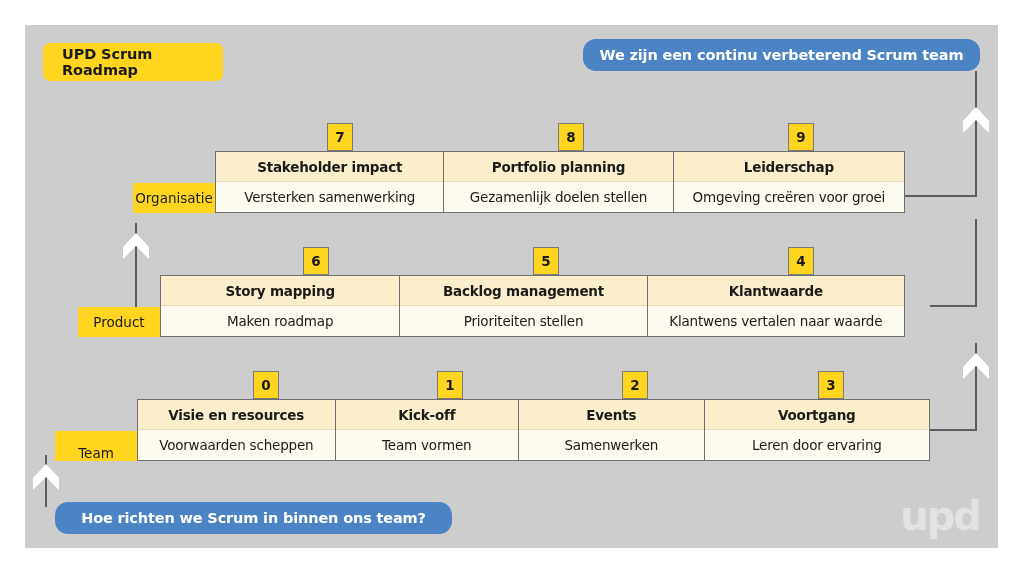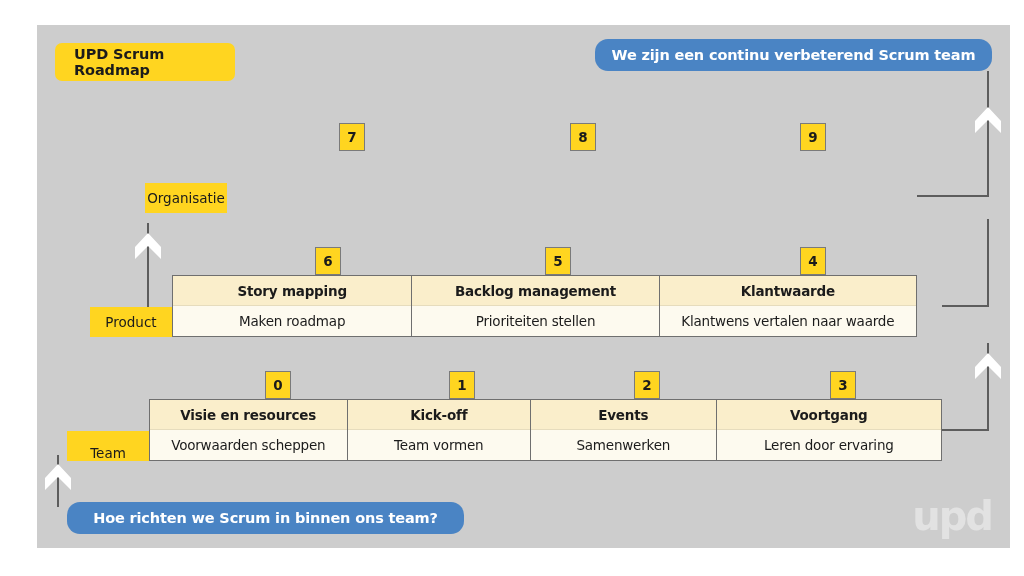--- a/index.html
+++ b/index.html
@@ -15,21 +15,20 @@
     font-family: "DejaVu Sans", "Liberation Sans", sans-serif;
   }
 
   #canvas {
     position: absolute;
     left: 25px;
     top: 25px;
     width: 973px;
     height: 523px;
     background: #cdcdcd;
-    margin-left: 12px;
   }
 
   
   .abs { position: absolute; }
 
   
   #title-pill {
     left: 18px;
     top: 18px;
     width: 180px;
@@ -221,20 +220,34 @@
   <div class="chev" style="left:96px; top:206px;">
     <svg width="30" height="34" viewBox="0 0 30 34">
       <path d="M15 2 L28 16 L28 28 L15 15 L2 28 L2 16 Z" fill="#ffffff"></path>
     </svg>
   </div>
 
   <div class="lane-label abs" style="left:108px; top:158px; width:82px;">
     <span>Organisatie</span>
   </div>
 
+  <div class="row-strip" id="strip-0" style="left:190px; top:126px; width:690px; height:62px;">
+    <div class="card" style="width:229px;">
+      <div class="card-head">Stakeholder impact</div>
+      <div class="card-body">Versterken samenwerking</div>
+    </div>
+    <div class="card" style="width:230px;">
+      <div class="card-head">Portfolio planning</div>
+      <div class="card-body">Gezamenlijk doelen stellen</div>
+    </div>
+    <div class="card" style="width:231px;">
+      <div class="card-head">Leiderschap</div>
+      <div class="card-body">Omgeving creëren voor groei</div>
+    </div>
+  </div>
 
   <div class="num-badge" style="left:302px; top:98px;">7</div>
   <div class="num-badge" style="left:533px; top:98px;">8</div>
   <div class="num-badge" style="left:763px; top:98px;">9</div>
 
   <div class="lane-label abs" style="left:53px; top:282px; width:82px;">
     <span>Product</span>
   </div>
 
   <div class="row-strip" id="strip-1" style="left:135px; top:250px; width:745px; height:62px;">

